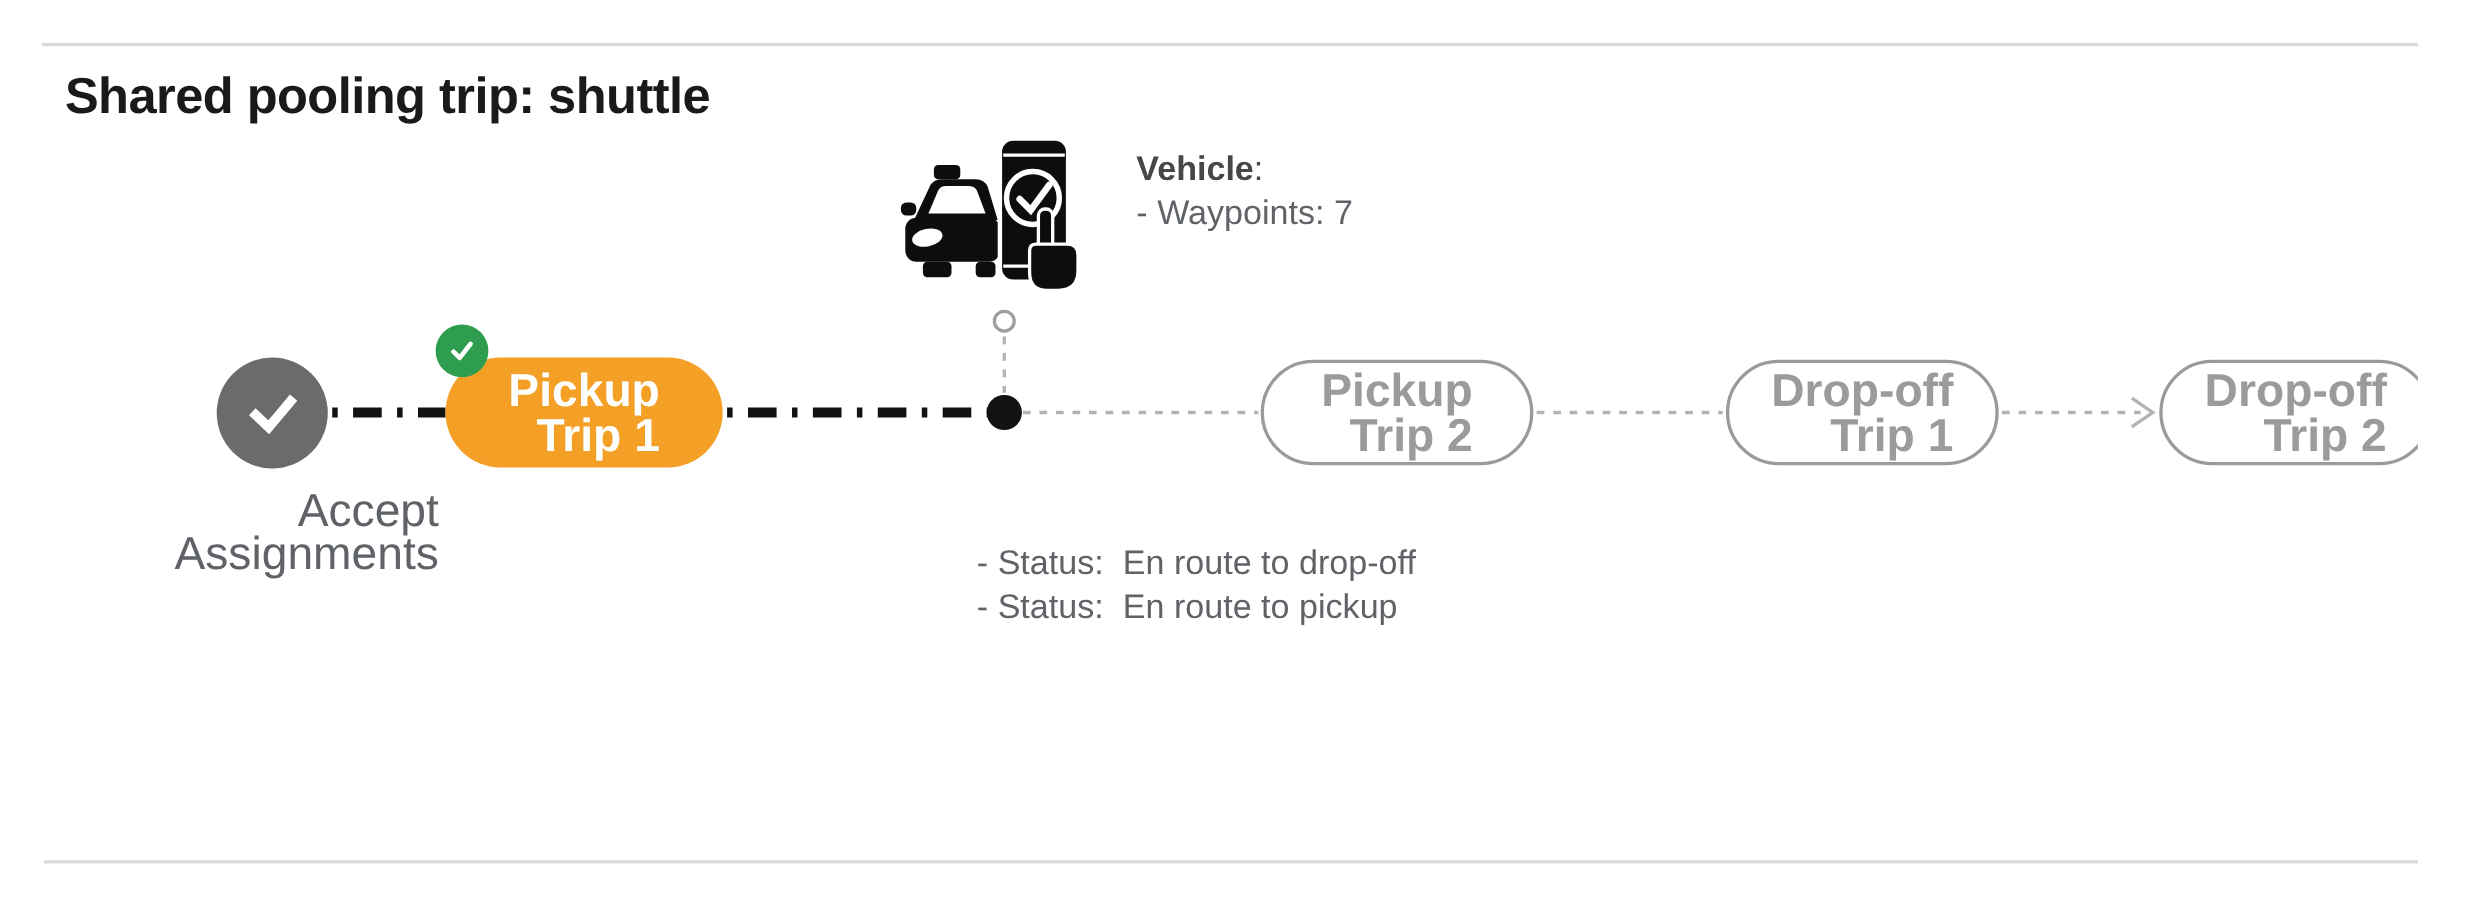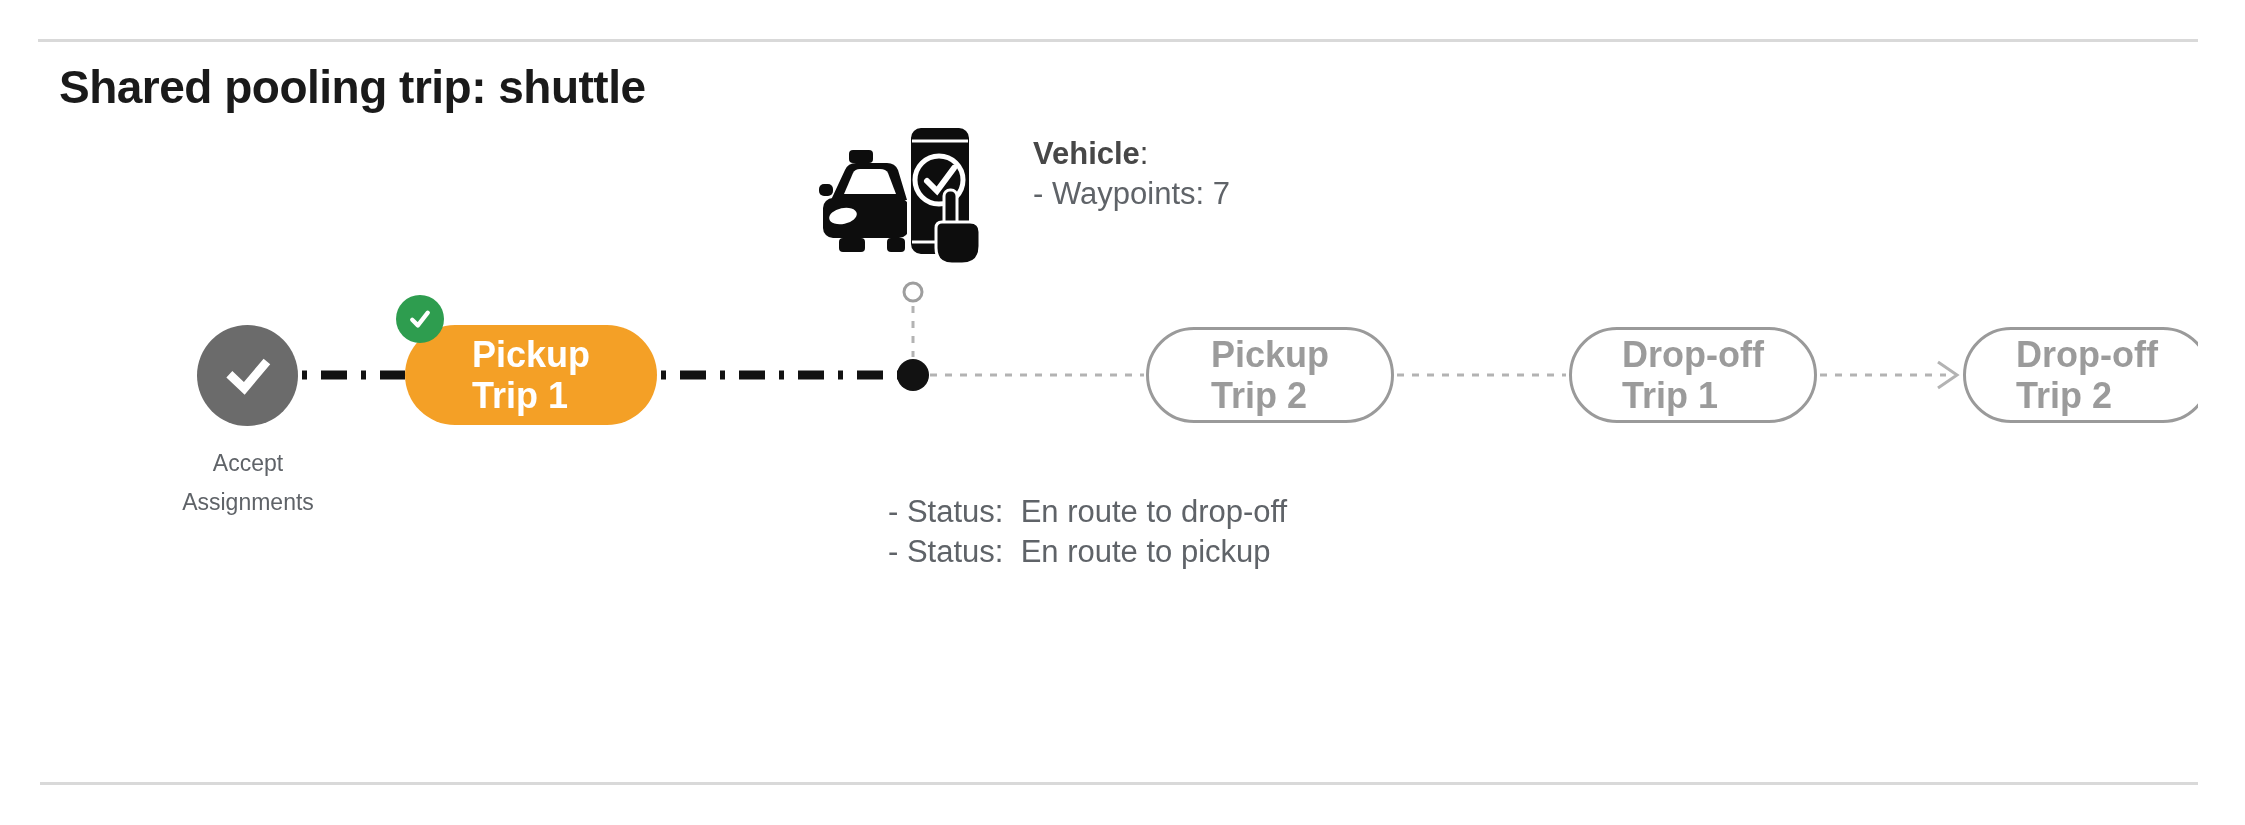--- a/index.html
+++ b/index.html
@@ -29,28 +29,28 @@
   .arrow{stroke:var(--connector-pending);stroke-width:3;fill:none;}
 
   
   .start-node{
     position:absolute;left:197px;top:325px;width:101px;height:101px;
     border-radius:50%;background:var(--start-node);z-index:2;
     display:flex;align-items:center;justify-content:center;
   }
   .node-label{
     position:absolute;left:97px;top:444px;width:302px;
-    text-align:center;white-space:pre-line;
-    font-size:23px;line-height:39px;color:var(--body-text);
+    text-align:right;white-space:pre-line;
+    font-size:42px;line-height:39px;color:var(--body-text);
   }
   .pill{
     position:absolute;top:325px;width:252px;height:100px;
     border-radius:52px;box-sizing:border-box;z-index:2;
-    display:flex;align-items:center;justify-content:center;text-align:left;
-    font-size:36px;line-height:41px;font-weight:700;white-space:pre-line;
+    display:flex;align-items:center;justify-content:center;text-align:right;
+    font-size:42px;line-height:41px;font-weight:700;white-space:pre-line;
   }
   .pill.active{left:405px;background:var(--active-node);color:var(--active-node-text);}
   .pill.pending{top:327px;width:248px;height:96px;background:#fff;
     border:3px solid var(--pending-node-border);color:var(--pending-node-text);}
   .pill.p2{left:1146px;}
   .pill.p3{left:1569px;}
   .pill.p4{left:1963px;}
   .badge{
     position:absolute;left:396px;top:295px;width:48px;height:48px;
     border-radius:50%;background:var(--completed-badge);z-index:3;

